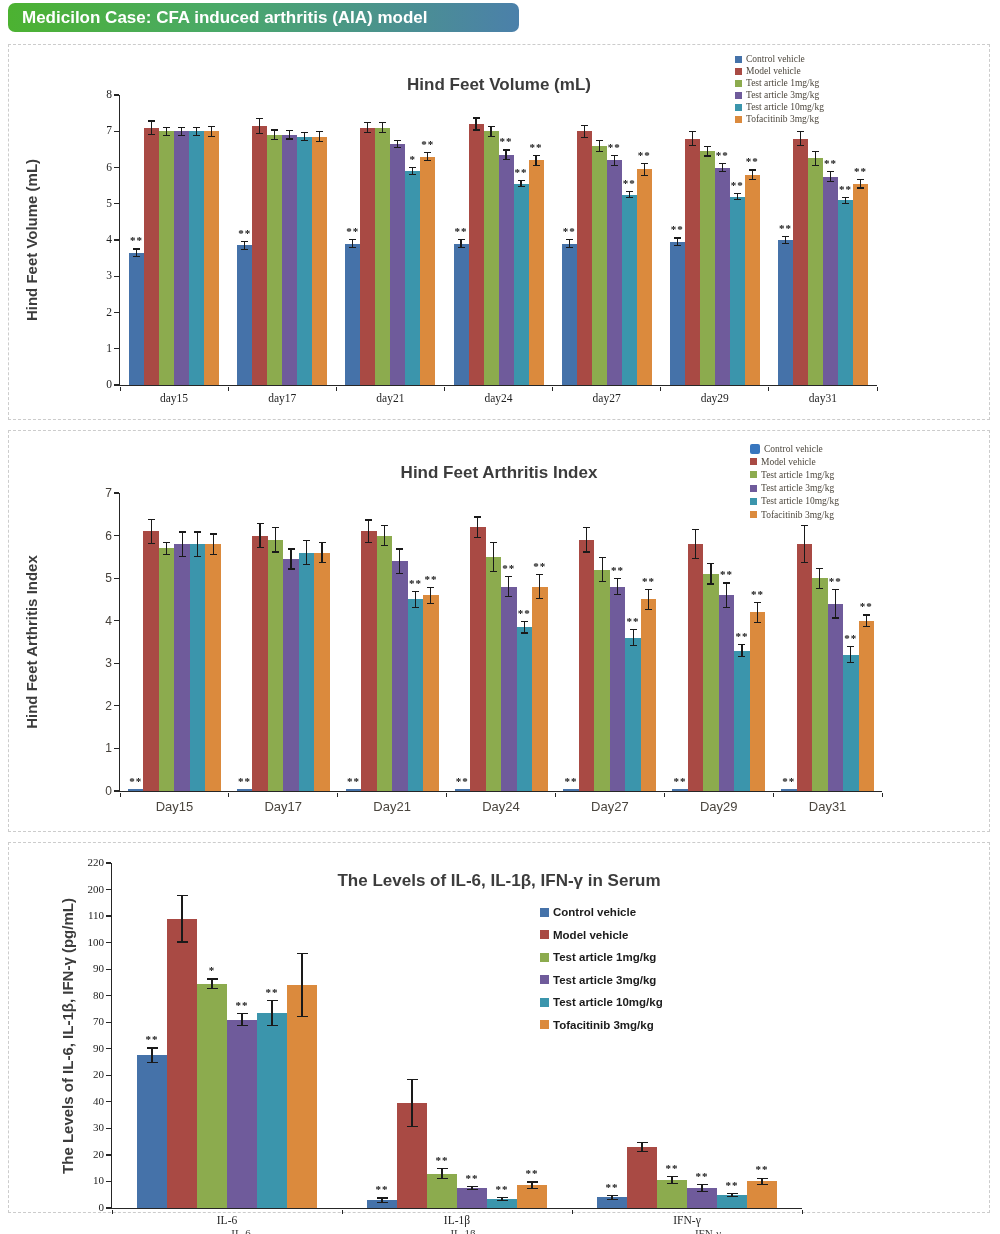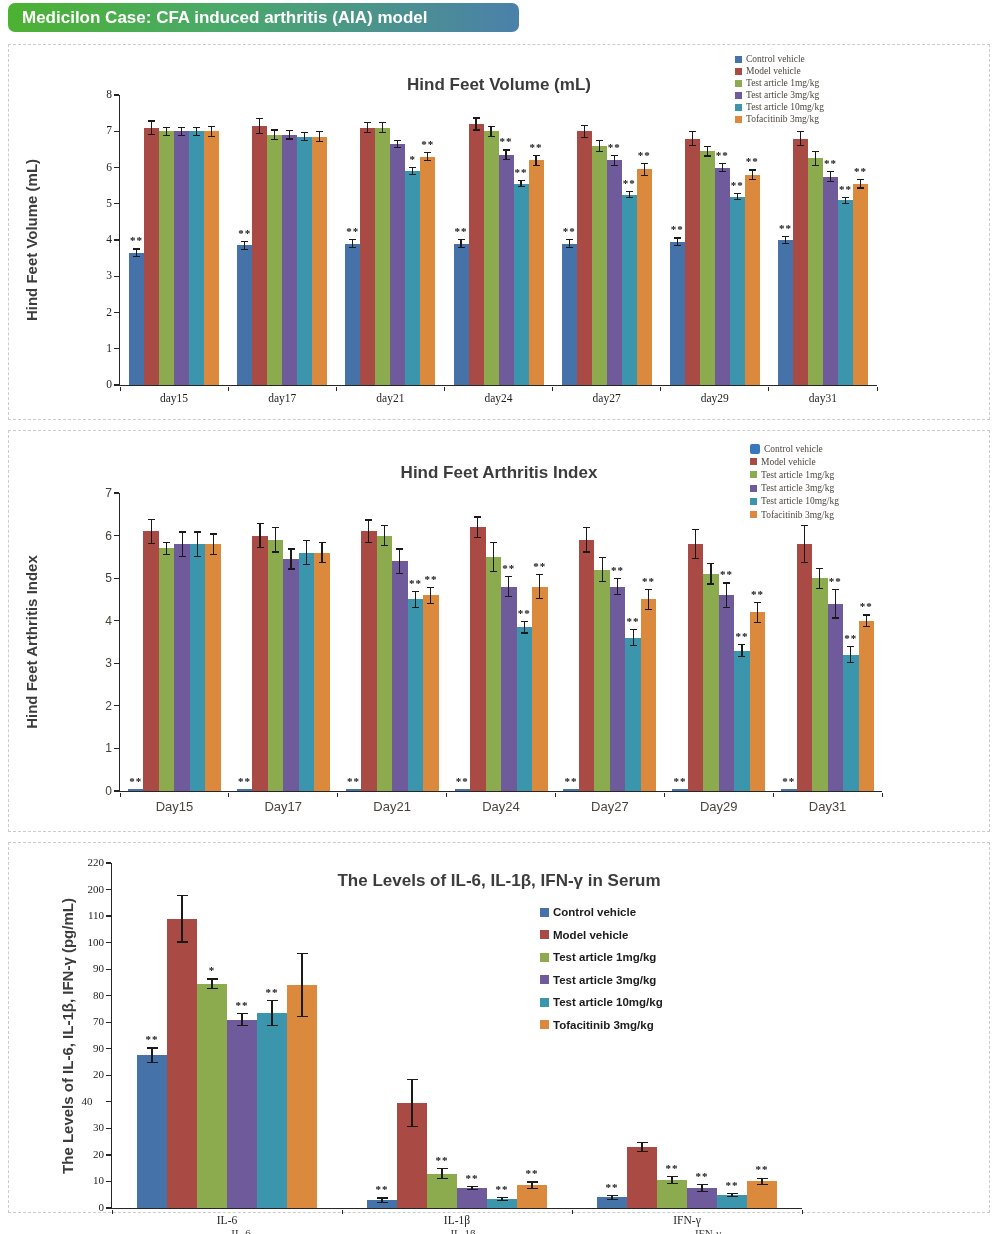--- a/index.html
+++ b/index.html
@@ -723,21 +723,21 @@
     <div class="plot" style="left: 102px; top: 20px; width: 690px; height: 345px;">
         <div class="ytick-mark" style="top: 344.4px;"></div>
         <div class="ytick-label tk-serif3" style="top: 338px;">0</div>
         <div class="ytick-mark" style="top: 317.862px;"></div>
         <div class="ytick-label tk-serif3" style="top: 311.462px;">10</div>
         <div class="ytick-mark" style="top: 291.323px;"></div>
         <div class="ytick-label tk-serif3" style="top: 284.923px;">20</div>
         <div class="ytick-mark" style="top: 264.785px;"></div>
         <div class="ytick-label tk-serif3" style="top: 258.385px;">30</div>
         <div class="ytick-mark" style="top: 238.246px;"></div>
-        <div class="ytick-label tk-serif3" style="top: 231.846px; text-align: center;">40</div>
+        <div class="ytick-label tk-serif3" style="top: 231.846px;">40</div>
         <div class="ytick-mark" style="top: 211.708px;"></div>
         <div class="ytick-label tk-serif3" style="top: 205.308px;">20</div>
         <div class="ytick-mark" style="top: 185.169px;"></div>
         <div class="ytick-label tk-serif3" style="top: 178.769px;">90</div>
         <div class="ytick-mark" style="top: 158.631px;"></div>
         <div class="ytick-label tk-serif3" style="top: 152.231px;">70</div>
         <div class="ytick-mark" style="top: 132.092px;"></div>
         <div class="ytick-label tk-serif3" style="top: 125.692px;">80</div>
         <div class="ytick-mark" style="top: 105.554px;"></div>
         <div class="ytick-label tk-serif3" style="top: 99.1538px;">90</div>

